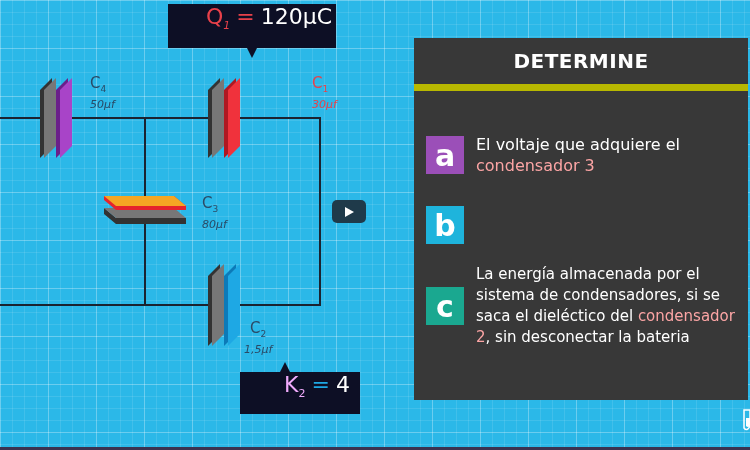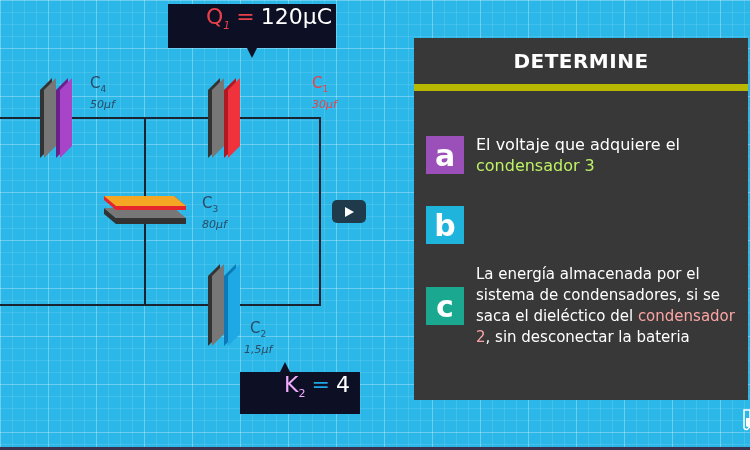--- a/index.html
+++ b/index.html
@@ -22,21 +22,21 @@
     display:flex;align-items:flex-start;justify-content:center;padding-left:34px;}
   .callout .arrow{position:absolute;width:0;height:0;left:50%;margin-left:-5px;}
   .panel{position:absolute;left:414px;top:38px;width:334px;height:362px;background:#383838;}
   .panel-title{height:46px;display:flex;align-items:center;justify-content:center;
     color:#fff;font-weight:bold;font-size:20px;letter-spacing:0.5px;}
   .panel-stripe{height:7px;background:#b8b800;}
   .item{position:absolute;left:12px;display:flex;align-items:center;}
   .badge{width:38px;height:38px;display:flex;align-items:center;justify-content:center;
     color:#fff;font-weight:bold;font-size:30px;margin-right:12px;flex:none;}
   .item-text{color:#fff;font-weight:normal;font-size:16px;line-height:21px;}
-  .hl-orange{color:#bef264;}
+  .hl-orange{color:#fca5a5;}
   .hl-blue{color:#fca5a5;}
   .play{position:absolute;left:332px;top:200px;width:34px;height:23px;background:#1f3a4a;
     border-radius:5px;display:flex;align-items:center;justify-content:center;}
   .logo{position:absolute;left:738px;top:408px;width:12px;height:34px;}
 </style>
 </head>
 <body>
 
 <div class="wire" style="left:0;top:117px;width:320px;height:2px;"></div>
 <div class="wire" style="left:319px;top:117px;width:2px;height:189px;"></div>

